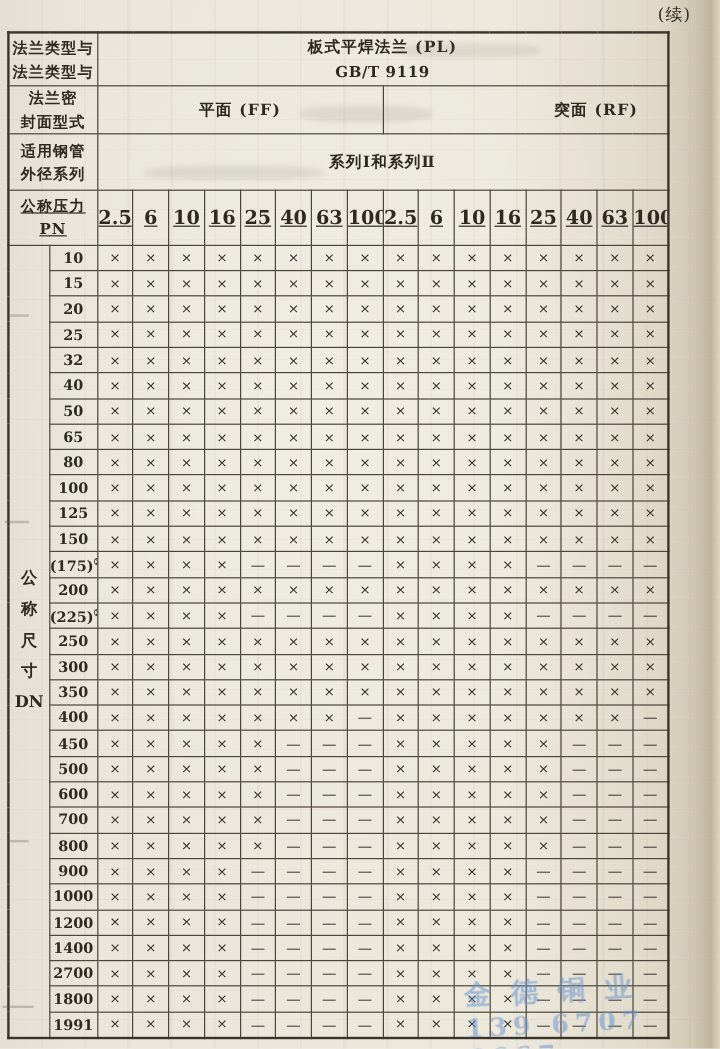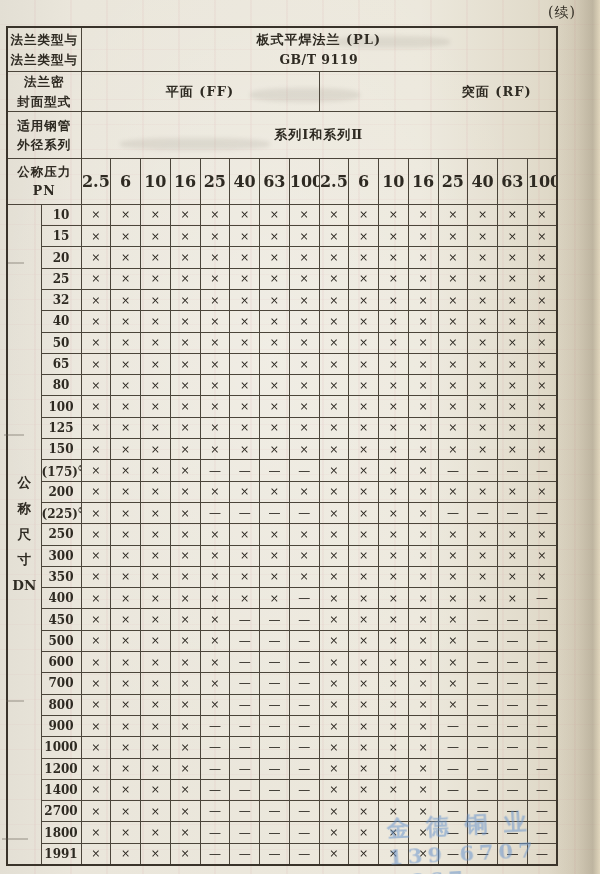--- a/index.html
+++ b/index.html
@@ -37,21 +37,21 @@
     width:552px;height:840px;
     border-collapse:collapse;table-layout:fixed;
     background:transparent;
   }
   td{
     border:1px solid #4b453a;
     text-align:center;vertical-align:middle;
     padding:0;overflow:hidden;
   }
   table{border:2px solid #39332a;}
-  tr.h1{height:44px;} tr.h2{height:36px;} tr.h3{height:46px;} tr.h4{height:45px;}
+  tr.h1{height:44px;} tr.h2{height:36px;} tr.h3{height:46px;} tr.h4{height:45px;text-decoration:underline;}
   tr.drow{height:21px;}
 
   .hlabel{font-size:12.5px;font-weight:600;line-height:1.55;letter-spacing:1px;}
   .hval{font-size:13px;font-weight:600;line-height:1.55;letter-spacing:1px;}
   .hval .sub{font-size:12.5px;letter-spacing:0.5px;}
   .ff{font-size:13px;font-weight:600;letter-spacing:1px;margin-left:41px;}
   .rf{font-size:13px;font-weight:600;letter-spacing:1px;text-align:center;padding-left:118px;}
   .series{font-size:13px;font-weight:600;letter-spacing:1px;}
   .pn{font-size:16px;font-weight:600;}
   .dn{font-size:12px;font-weight:600;}

